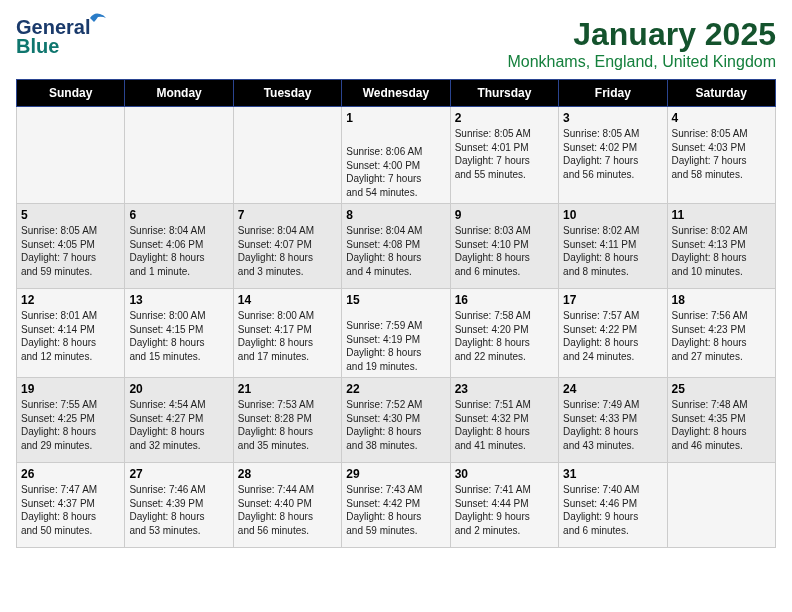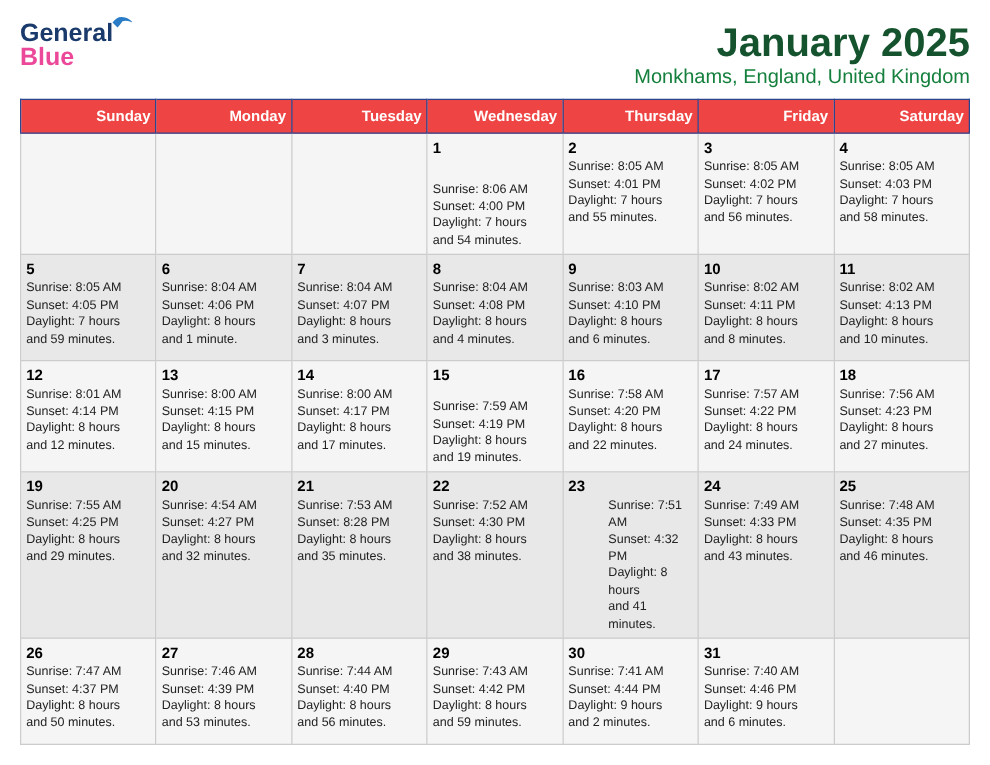--- a/index.html
+++ b/index.html
@@ -35,24 +35,24 @@
     .location {
       font-size: 16px;
       color: #15803d;
     }
     table {
       width: 100%;
       border-collapse: collapse;
       font-size: 11px;
     }
     thead tr th {
-      background-color: #ef4444;
+      background-color: #000000;
       color: #fff;
       padding: 6px 4px;
-      text-align: right;
+      text-align: center;
       font-size: 12px;
       font-weight: bold;
       border: 1px solid #2a4490;
     }
     tbody tr td {
       border: 1px solid #ccc;
       vertical-align: top;
       padding: 4px;
       width: 14.28%;
       min-height: 80px;
@@ -84,21 +84,21 @@
 <div class="header-area">
   <div class="logo">
     <div style="display:flex;align-items:center;gap:2px;">
       <div style="position:relative;display:inline-block;">
         <span class="logo-general" style="font-size:20px;font-weight:bold;color:#1a3a6b;">General</span>
         <svg style="position:absolute;top:-6px;right:-16px;" width="18" height="16" viewBox="0 0 18 16">
           <path d="M2,8 Q6,2 12,4 Q16,5 18,8 Q14,6 10,7 Q8,10 6,12 Q4,10 2,8Z" fill="#2a7cc7"></path>
         </svg>
       </div>
     </div>
-    <span class="logo-blue" style="font-size:20px;font-weight:bold;color:#ec4899;margin-top:-4px;">Blue</span>
+    <span class="logo-blue" style="font-size:20px;font-weight:bold;color:#0f766e;margin-top:-4px;">Blue</span>
   </div>
   <div class="title-area">
     <div class="month-title">January 2025</div>
     <div class="location">Monkhams, England, United Kingdom</div>
   </div>
 </div>
 
 <table>
   <thead>
     <tr id="weekday-header">
@@ -271,21 +271,21 @@
         </td>
         <td>
           <div class="day-number">22</div>
           <div class="day-info" style="white-space: pre-line;">Sunrise: 7:52 AM
 Sunset: 4:30 PM
 Daylight: 8 hours
 and 38 minutes.</div>
         </td>
         <td>
           <div class="day-number">23</div>
-          <div class="day-info" style="white-space: pre-line; margin-left: 32px;">Sunrise: 7:51 AM
+          <div class="day-info" style="white-space: pre-line;">Sunrise: 7:51 AM
 Sunset: 4:32 PM
 Daylight: 8 hours
 and 41 minutes.</div>
         </td>
         <td>
           <div class="day-number">24</div>
           <div class="day-info" style="white-space: pre-line;">Sunrise: 7:49 AM
 Sunset: 4:33 PM
 Daylight: 8 hours
 and 43 minutes.</div>

